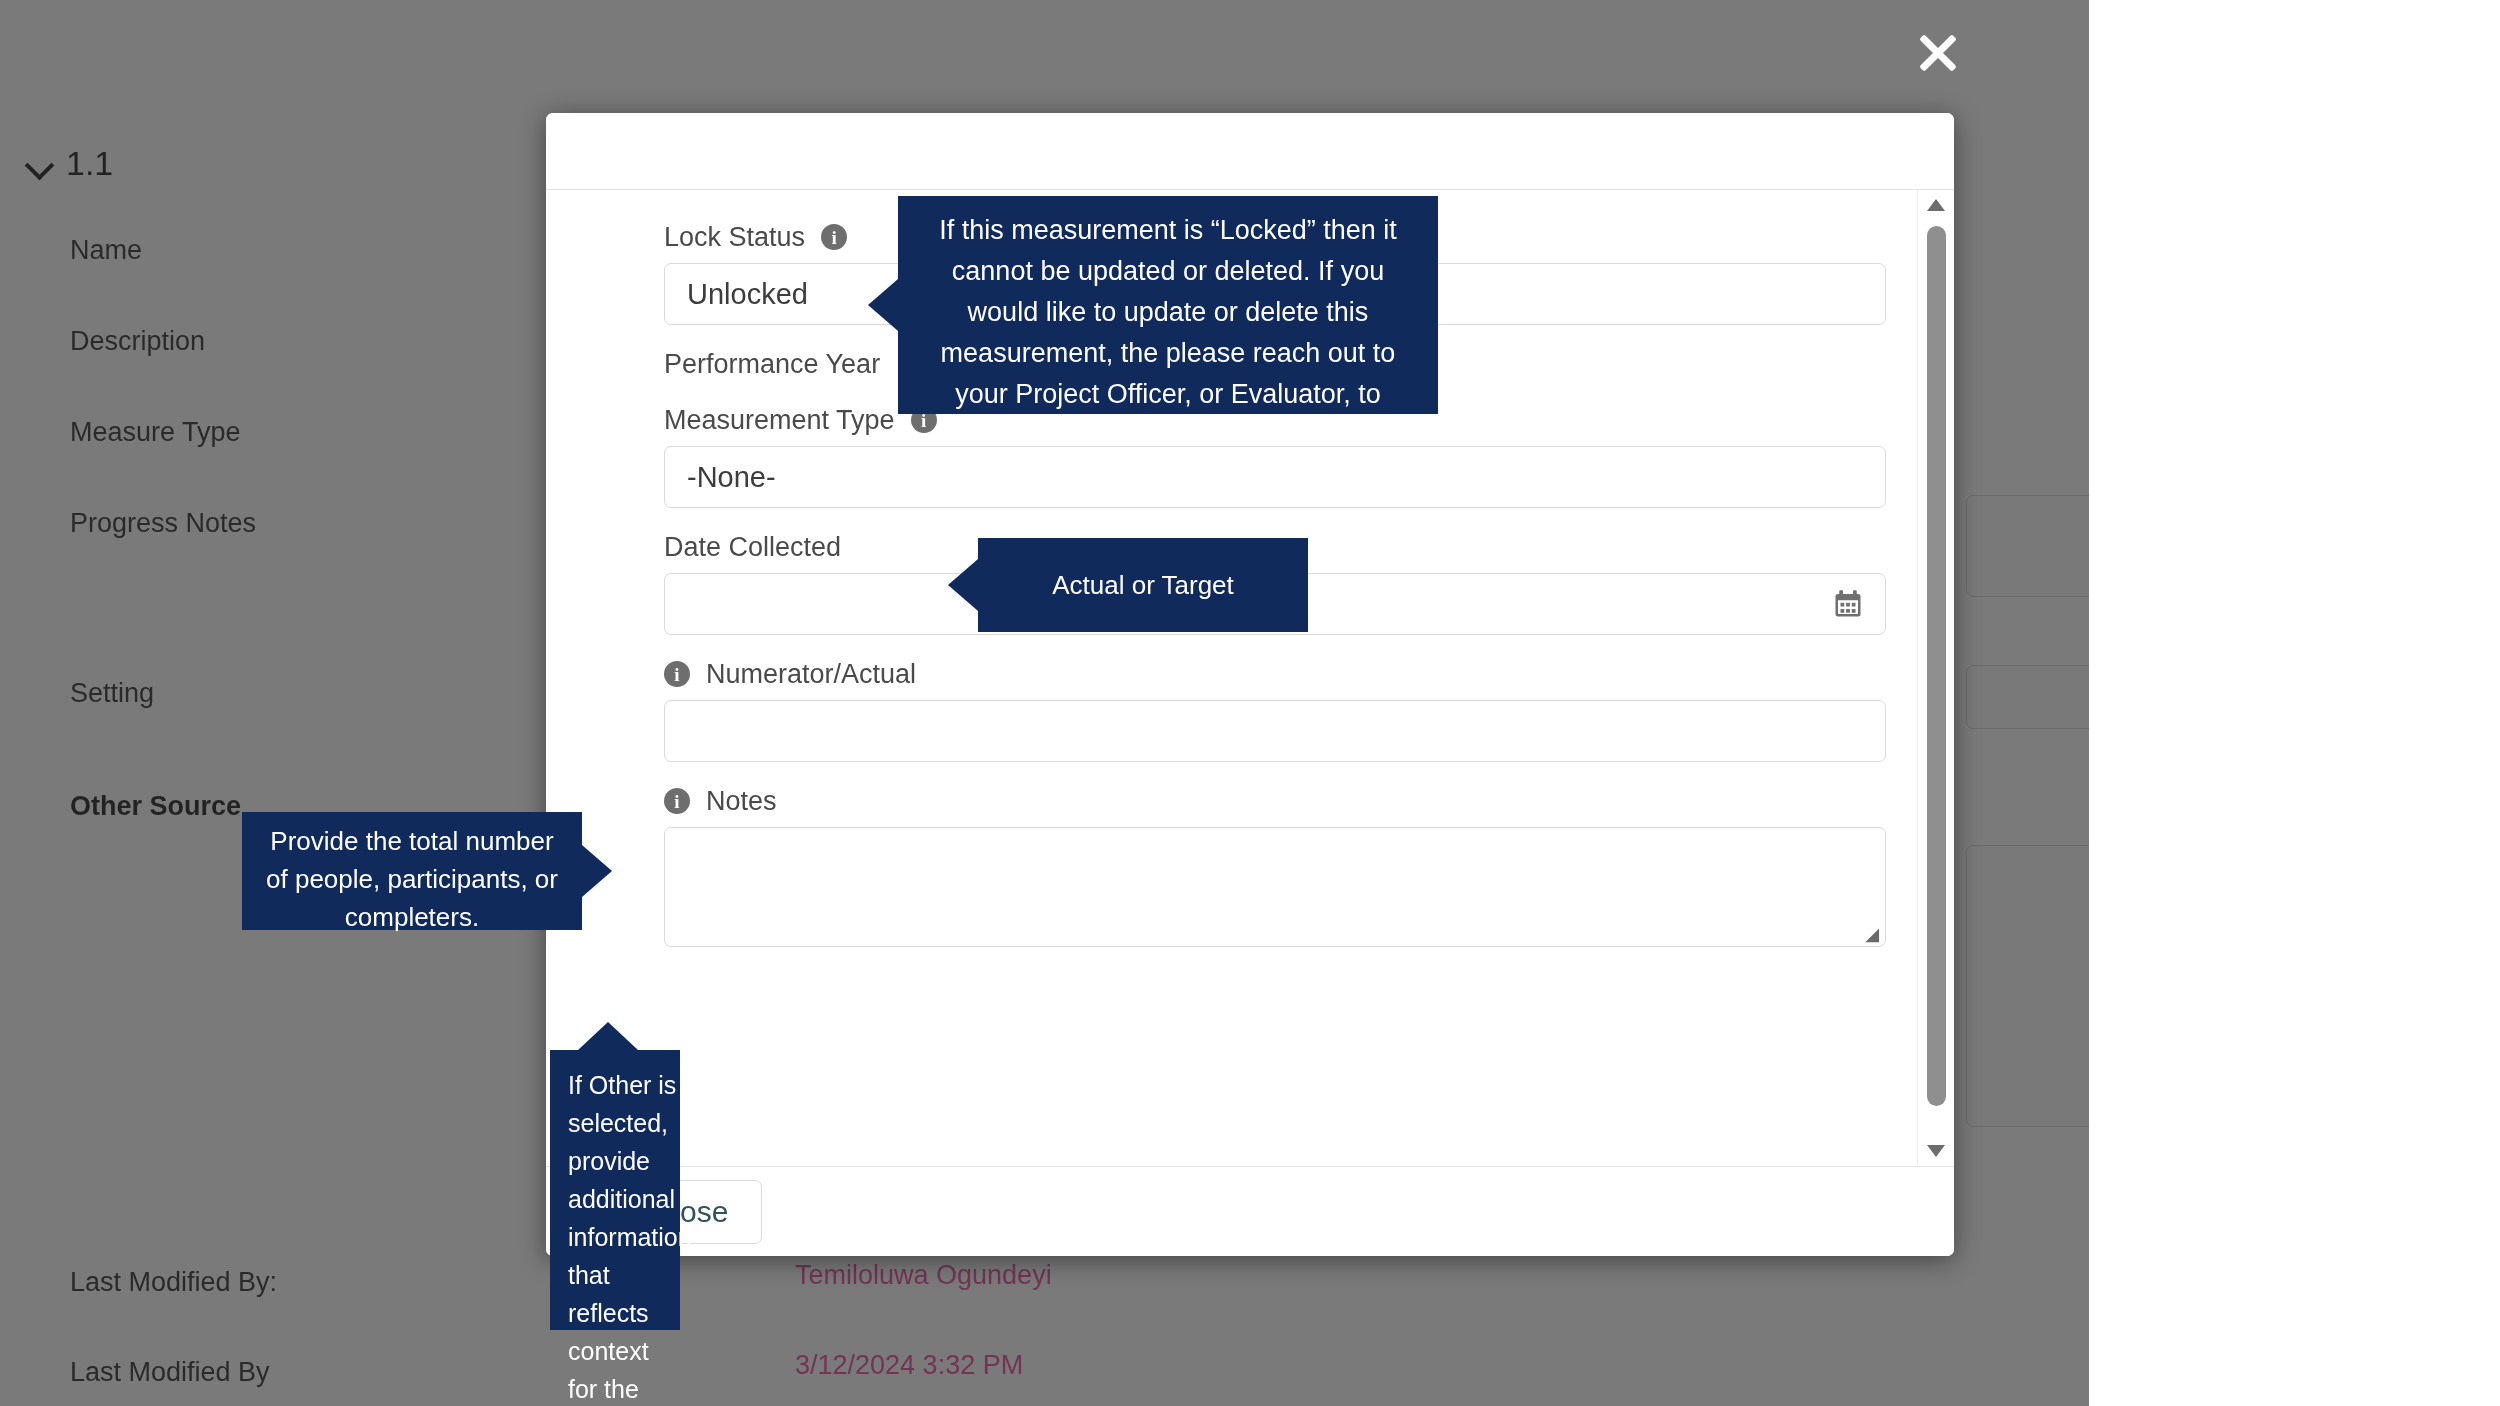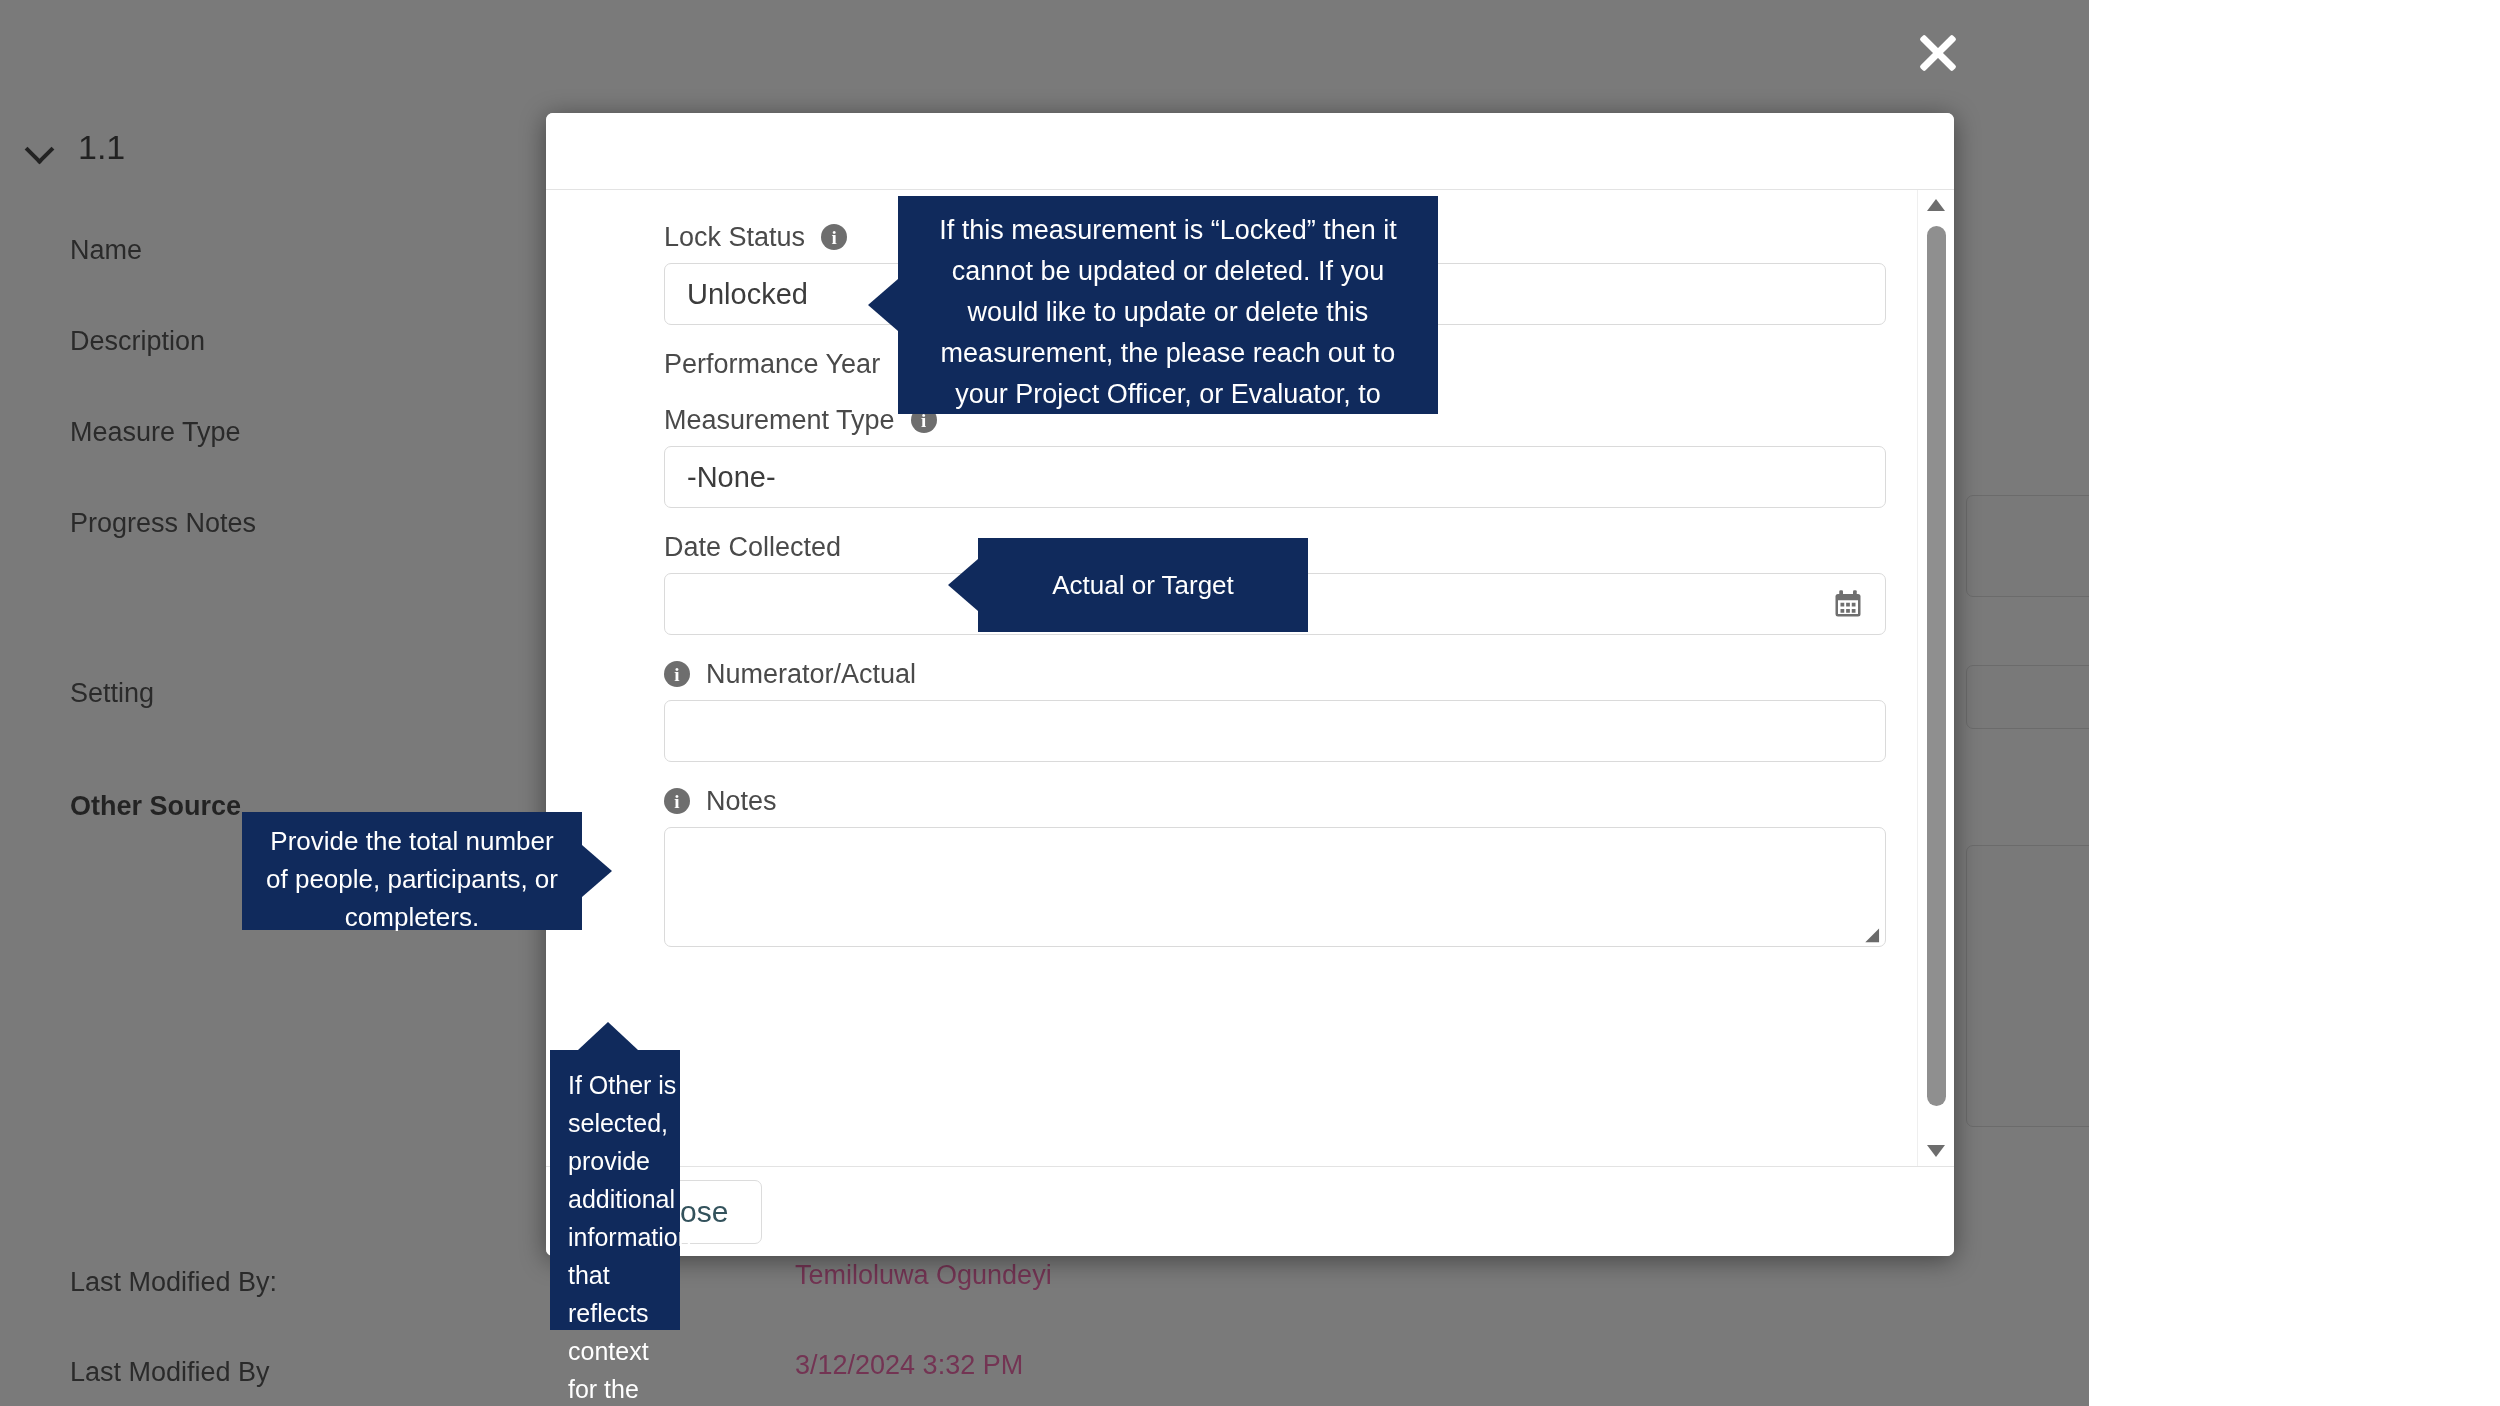--- a/index.html
+++ b/index.html
@@ -35,24 +35,24 @@
     border-radius: 6px;
     font-size: 27px;
     display: flex;
     align-items: center;
     justify-content: center;
     letter-spacing: .2px;
   }
   .bg-section-head {
     position: absolute;
     left: 26px;
-    top: 128px;
-    display: flex;
-    align-items: center;
-    gap: 22px;
+    top: 144px;
+    display: flex;
+    align-items: center;
+    gap: 10px;
     color: #181818;
     justify-content: space-between;
   }
   .chevron-dn {
     width: 30px;
     height: 18px;
     position: relative;
   }
   .chevron-dn::before {
     content: "";

